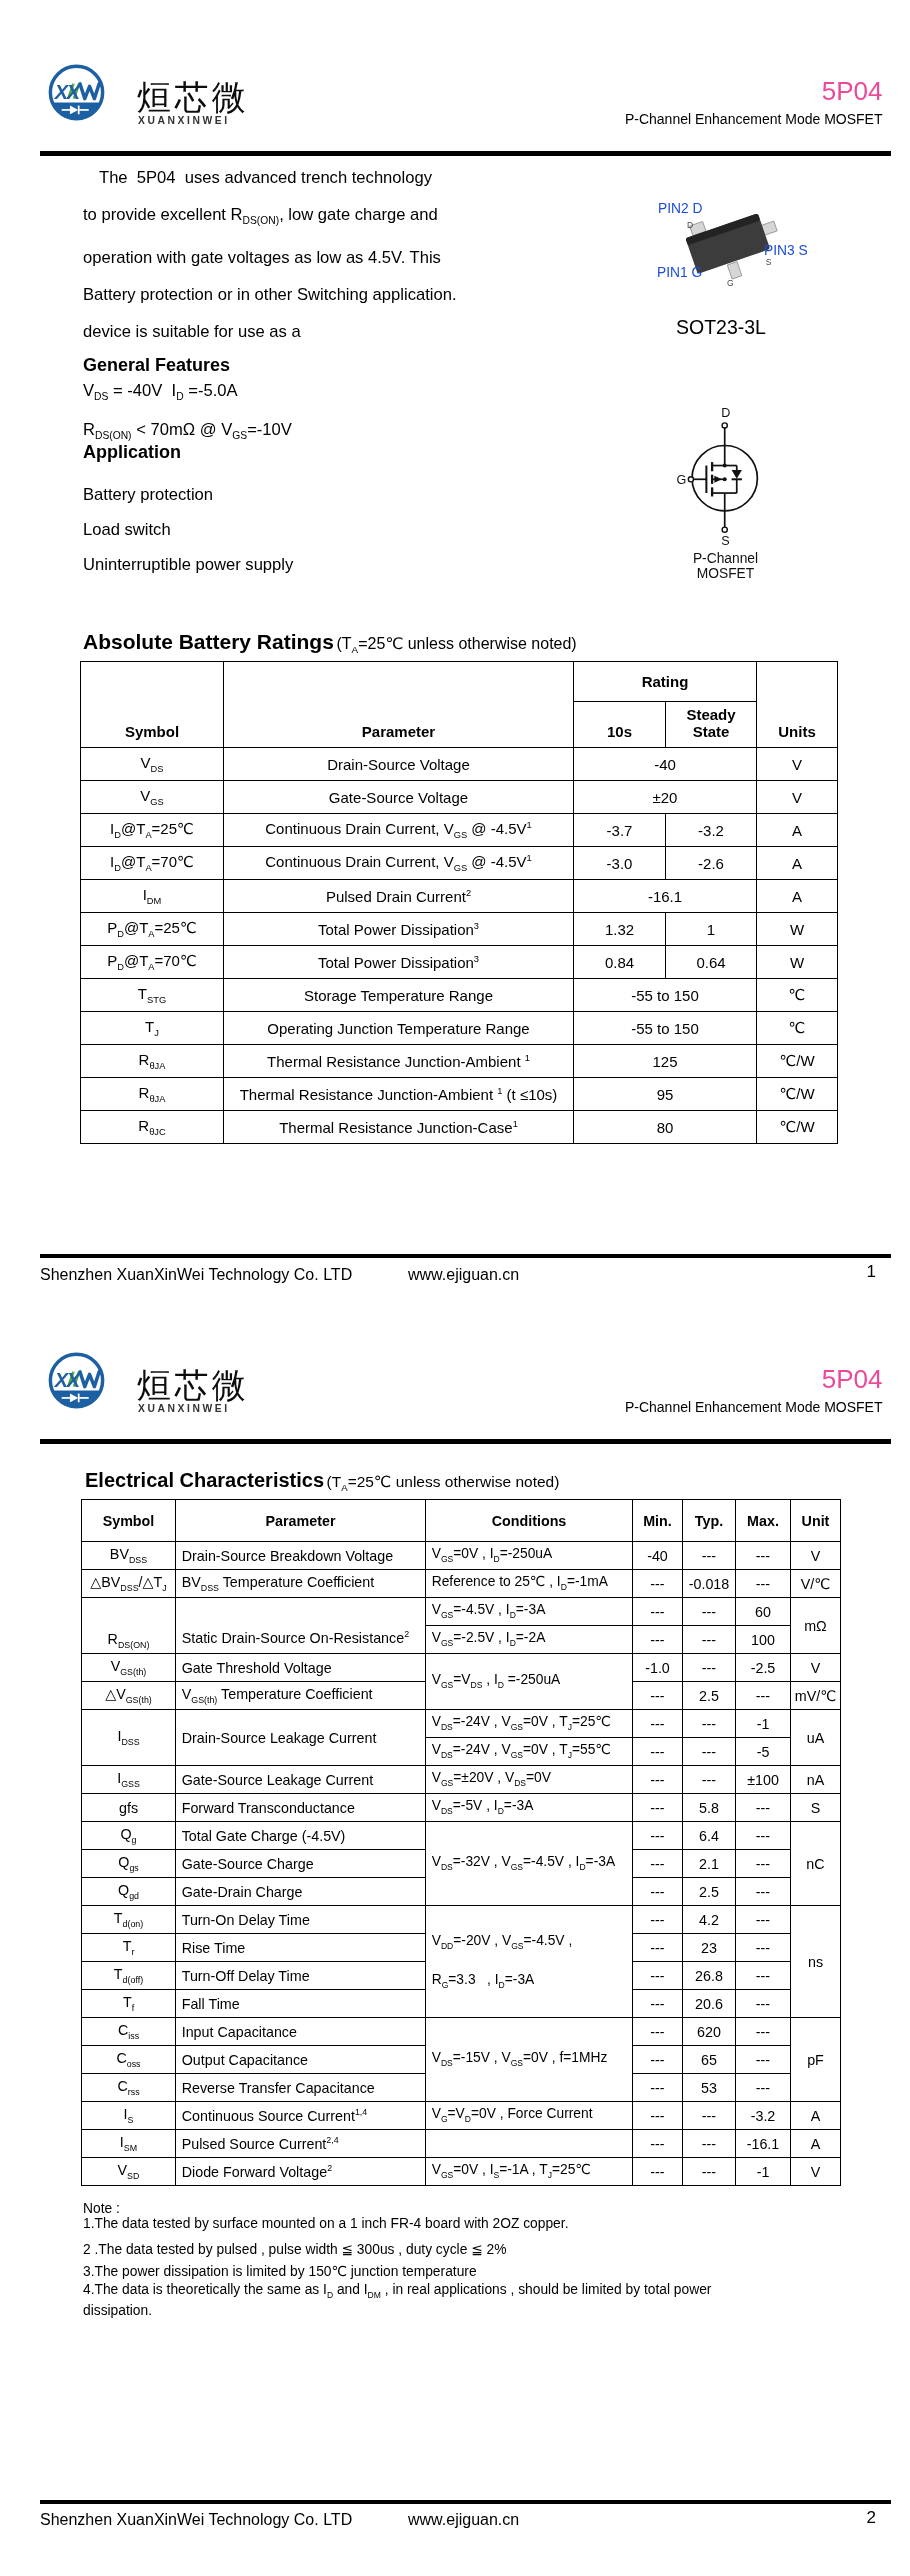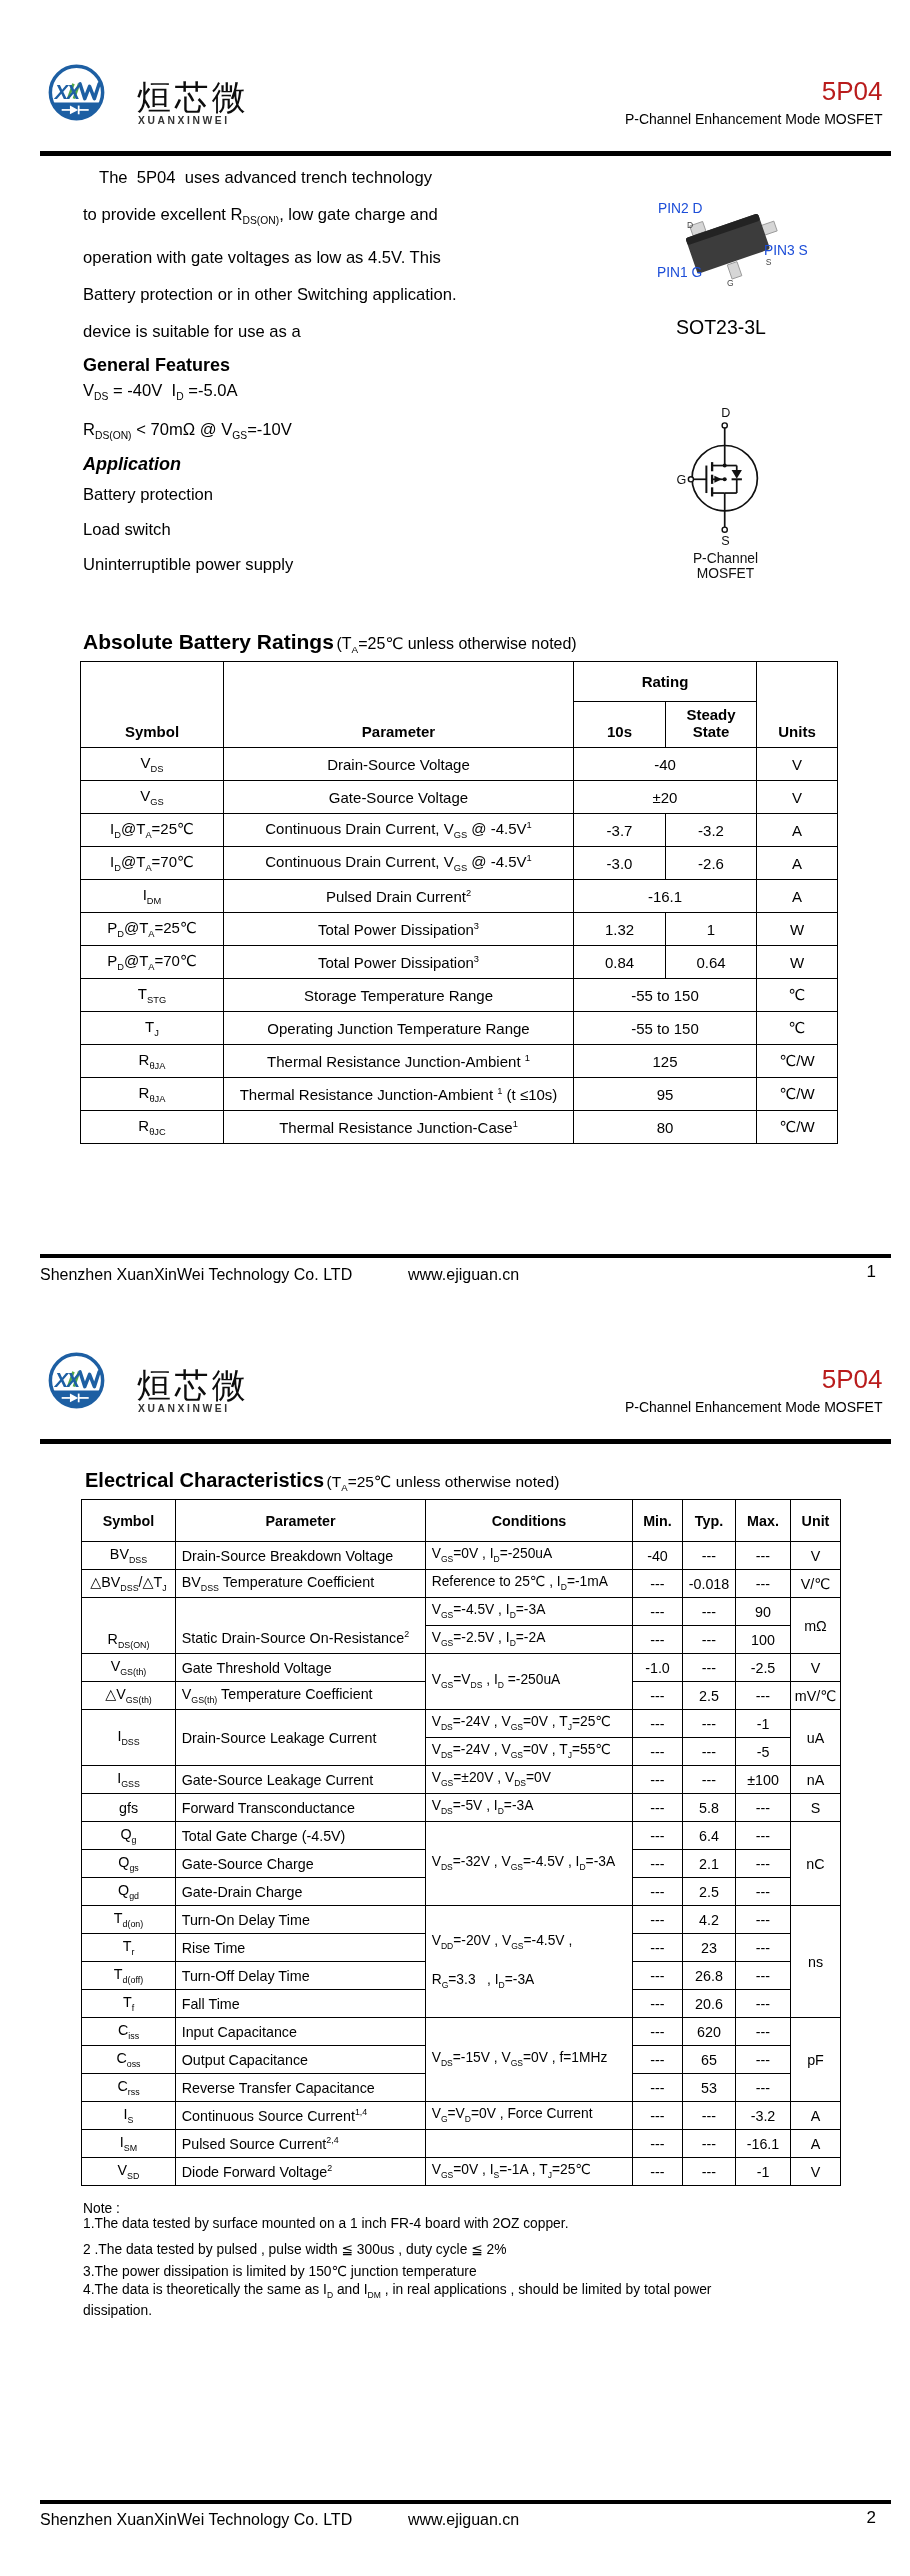--- a/index.html
+++ b/index.html
@@ -8,21 +8,21 @@
          font-family:"Liberation Sans","DejaVu Sans",sans-serif;color:#000;}
   .page{position:absolute;left:0;width:910px;height:1288px;overflow:hidden;}
   #p1{top:0;} #p2{top:1288px;}
   .abspos{position:absolute;}
   .rule{position:absolute;background:#000;}
   sub{font-size:62%;} sup{font-size:62%;}
   svg{overflow:visible;}
   
   .cn{font-size:34px;font-weight:400;letter-spacing:3.4px;color:#0d0d0d;}
   .latin{font-size:10.3px;letter-spacing:2.6px;color:#333;font-weight:600;}
-  .part{font-size:26px;color:#b91c1c;text-align:center;}
+  .part{font-size:26px;color:#ec4899;text-align:center;}
   .psub{font-size:14px;color:#000;text-align:right;}
   
   .line29{font-size:16.6px;line-height:37px;white-space:nowrap;}
   .h-sec{font-size:18px;font-weight:bold;}
   .tbl-title-b{font-size:21px;font-weight:bold;}
   .tbl-title-s{font-size:16px;font-weight:normal;}
   .small-lbl{font-size:13.8px;color:#1d4ed8;white-space:nowrap;margin-left:8px;}
   
   table.t{border-collapse:collapse;table-layout:fixed;position:absolute;background:#fff;border:1.7px solid #000;}
   table.t td,table.t th{border:1.1px solid #000;border-top-width:1.7px;border-bottom-width:1.7px;
@@ -91,21 +91,21 @@
     <div class="abspos small-lbl" style="left:756px;top:243px;">PIN3 S</div>
     <div class="abspos small-lbl" style="left:649px;top:265px;">PIN1 G</div>
     <div class="abspos sot" style="left:676px;top:316px;">SOT23-3L</div>
 
     <div class="abspos h-sec" style="left:83px;top:355px;">General Features</div>
     <div class="abspos" style="left:83px;top:374px;">
       <div class="line29" style="line-height:33px;">V<sub>DS</sub> = -40V&nbsp; I<sub>D</sub> =-5.0A</div>
       <div class="line29" style="line-height:33px;">R<sub>DS(ON)</sub> &lt; 70mΩ @ V<sub>GS</sub>=-10V</div>
     </div>
 
-    <div class="abspos h-sec" style="left:83px;top:454px;font-style:italic;">Application</div>
+    <div class="abspos h-sec" style="left:83px;top:442px;">Application</div>
     <div class="abspos" style="left:83px;top:477px;">
       <div class="line29" style="line-height:35px;">Battery protection</div>
       <div class="line29" style="line-height:35px;">Load switch</div>
       <div class="line29" style="line-height:35px;">Uninterruptible power supply</div>
     </div>
 
     <svg class="abspos" style="left:672px;top:408px;width:106px;height:138px;" viewBox="0 0 185 240">
       <text x="86" y="16" font-size="22" fill="#111">D</text>
       <circle cx="92" cy="30" r="4.5" fill="#fff" stroke="#111" stroke-width="2.5"></circle>
       <line x1="92" y1="34" x2="92" y2="100" stroke="#111" stroke-width="3"></line>
@@ -306,21 +306,21 @@
         <td>-0.018</td>
         <td>---</td>
         <td>V/℃</td>
       </tr>
       <tr class="d">
         <td rowspan="2" style="vertical-align:bottom;padding-bottom:3.4px;">R<sub>DS(ON)</sub></td>
         <td rowspan="2" class="pl" style="vertical-align:bottom;padding-bottom:6.9px;">Static Drain-Source On-Resistance<sup>2</sup></td>
         <td class="cond">V<sub>GS</sub>=-4.5V , I<sub>D</sub>=-3A</td>
         <td>---</td>
         <td>---</td>
-        <td>90</td>
+        <td>60</td>
         <td rowspan="2">mΩ</td>
       </tr>
       <tr class="d">
         <td class="cond">V<sub>GS</sub>=-2.5V , I<sub>D</sub>=-2A</td>
         <td>---</td>
         <td>---</td>
         <td>100</td>
       </tr>
       <tr class="d">
         <td>V<sub>GS(th)</sub></td>

